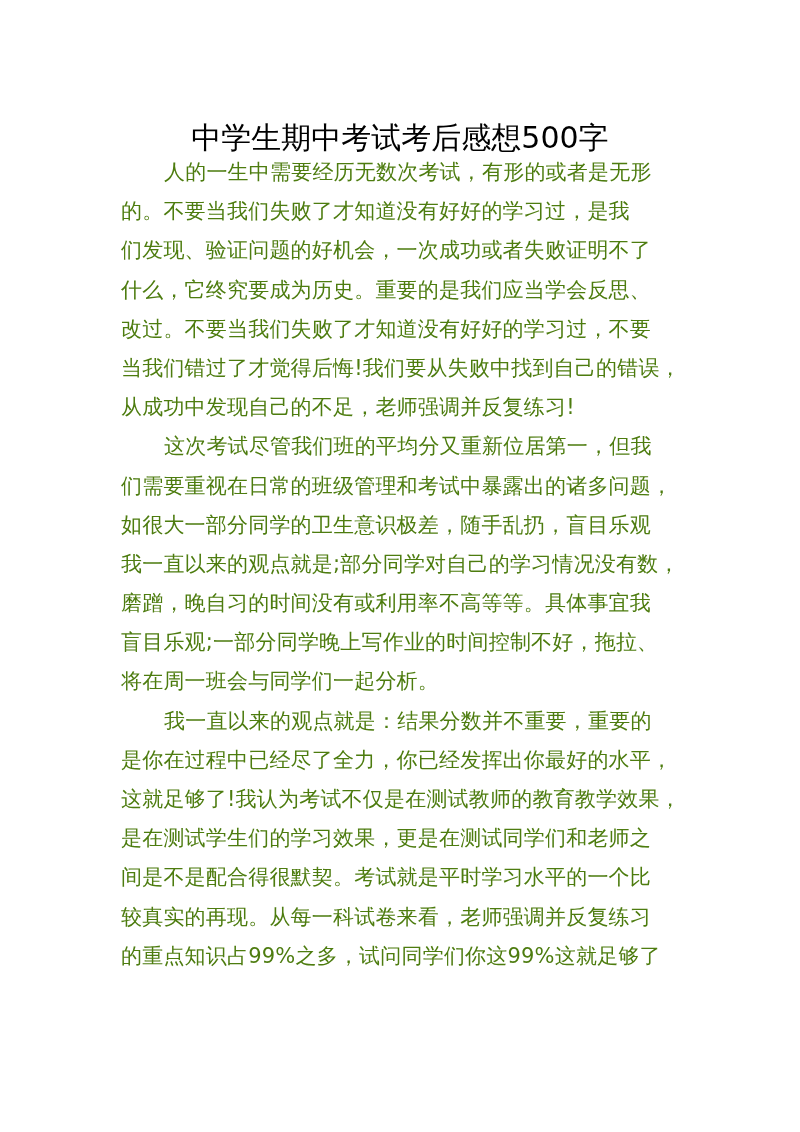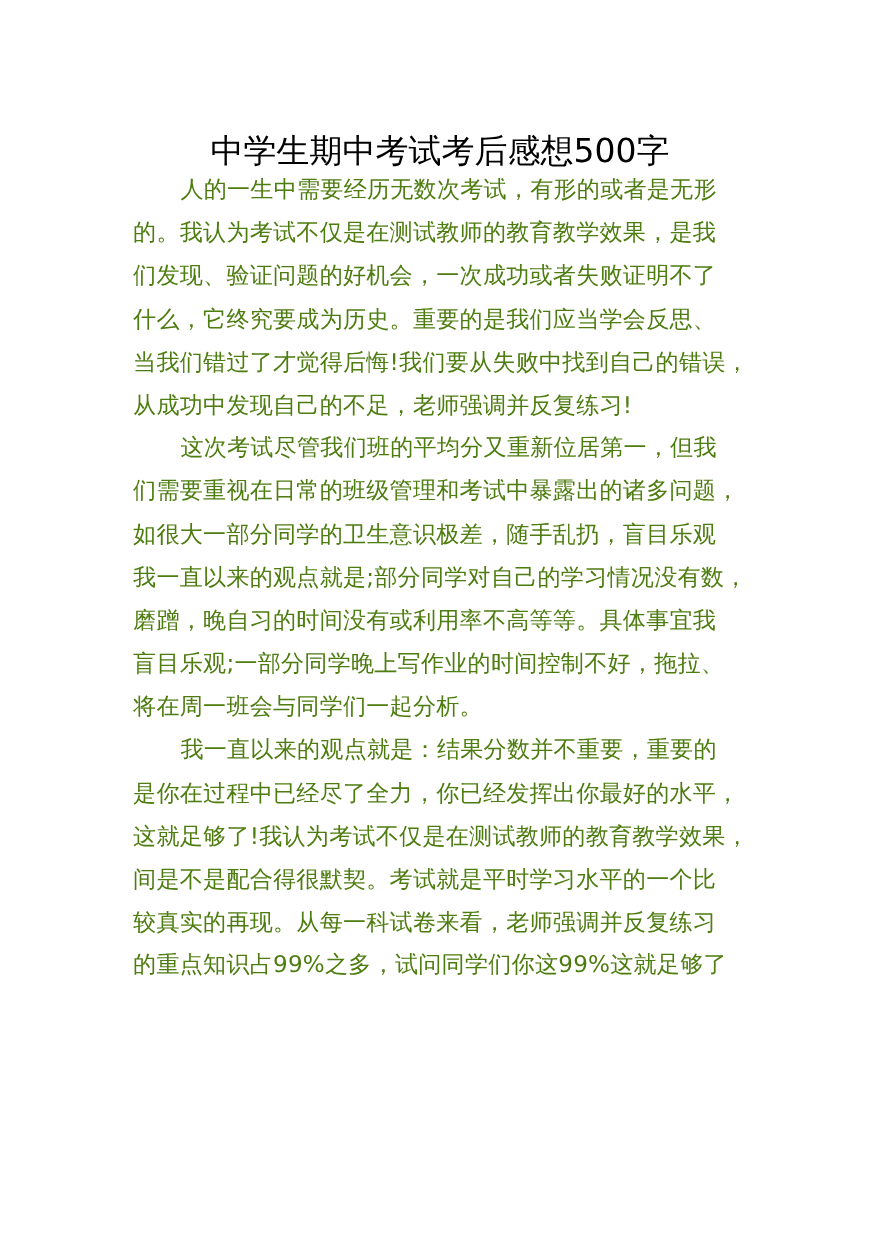--- a/index.html
+++ b/index.html
@@ -59,34 +59,36 @@
 </style>
 </head>
 <body>
 
 <div class="page">
   <h1 class="title">中学生期中考试考后感想500字</h1>
 
   <div class="body-text">
 
     <span class="line indent">人的一生中需要经历无数次考试，有形的或者是无形</span>
-    <span class="line">的。我认为考试不仅是在测试教师的教育教学效果，是我</span>
+    <span class="line">的。不要当我们失败了才知道没有好好的学习过，是我</span>
     <span class="line">们发现、验证问题的好机会，一次成功或者失败证明不了</span>
     <span class="line">什么，它终究要成为历史。重要的是我们应当学会反思、</span>
+    <span class="line">改过。不要当我们失败了才知道没有好好的学习过，不要</span>
     <span class="line">当我们错过了才觉得后悔!我们要从失败中找到自己的错误，</span>
     <span class="line">从成功中发现自己的不足，老师强调并反复练习!</span>
 
     <span class="line indent">这次考试尽管我们班的平均分又重新位居第一，但我</span>
     <span class="line">们需要重视在日常的班级管理和考试中暴露出的诸多问题，</span>
     <span class="line">如很大一部分同学的卫生意识极差，随手乱扔，盲目乐观</span>
     <span class="line">我一直以来的观点就是;部分同学对自己的学习情况没有数，</span>
     <span class="line">磨蹭，晚自习的时间没有或利用率不高等等。具体事宜我</span>
     <span class="line">盲目乐观;一部分同学晚上写作业的时间控制不好，拖拉、</span>
     <span class="line">将在周一班会与同学们一起分析。</span>
 
     <span class="line indent">我一直以来的观点就是：结果分数并不重要，重要的</span>
     <span class="line">是你在过程中已经尽了全力，你已经发挥出你最好的水平，</span>
     <span class="line">这就足够了!我认为考试不仅是在测试教师的教育教学效果，</span>
+    <span class="line">是在测试学生们的学习效果，更是在测试同学们和老师之</span>
     <span class="line">间是不是配合得很默契。考试就是平时学习水平的一个比</span>
     <span class="line">较真实的再现。从每一科试卷来看，老师强调并反复练习</span>
     <span class="line">的重点知识占99%之多，试问同学们你这99%这就足够了</span>
   </div>
 </div>
 
 </body></html>

